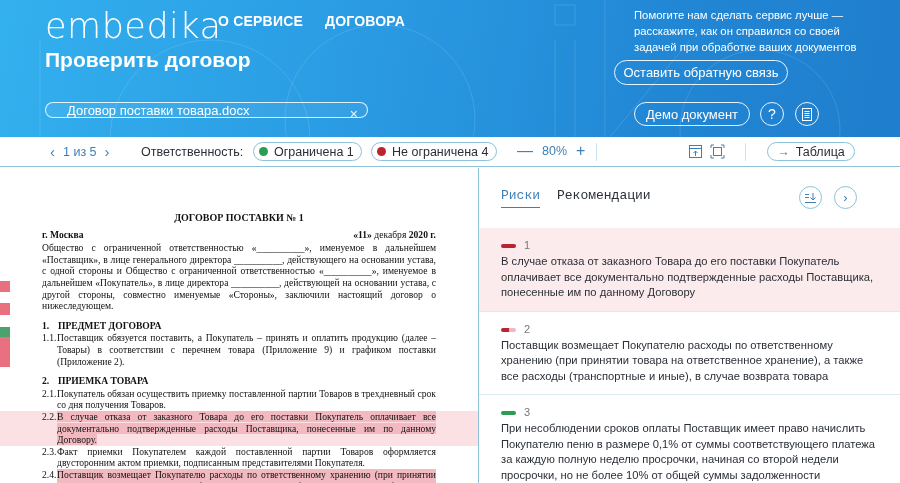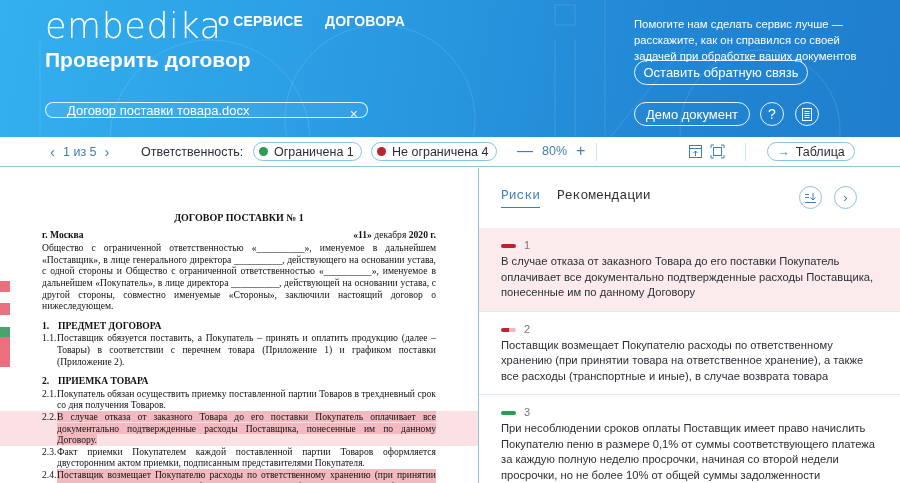--- a/index.html
+++ b/index.html
@@ -17,26 +17,26 @@
   .nav { position: absolute; top: 13px; left: 218px; display: flex; gap: 22px; }
   .nav a { color: #fff; font-size: 14px; font-weight: bold; text-decoration: none; letter-spacing: 0.2px; }
   .page-title { position: absolute; left: 45px; top: 48px; color: #fff; font-size: 21px; font-weight: bold; }
   .file-pill {
     position: absolute; left: 45px; top: 102px; width: 323px; height: 16px;
     border: 1px solid rgba(255,255,255,0.85); border-radius: 12px;
     background: rgba(255,255,255,0.06);
     display: flex; align-items: center; padding-left: 21px; color: #fff; font-size: 13px;
   }
   .file-pill .close { position: absolute; right: 9px; top: 3px; font-size: 14px; color: #fff; opacity: 0.9; cursor: pointer; }
-  .promo { position: absolute; left: 634px; top: 16px; width: 240px; color: #fff; font-size: 11.3px; line-height: 16px; }
+  .promo { position: absolute; left: 634px; top: 7px; width: 240px; color: #fff; font-size: 11.3px; line-height: 16px; }
   .btn-outline {
     position: absolute; border: 1px solid rgba(255,255,255,0.9); border-radius: 14px; color: #fff;
     font-size: 13px; display: flex; align-items: center; justify-content: center; background: transparent; cursor: pointer;
   }
-  .btn-feedback { left: 634px; top: 60px; width: 174px; height: 25px; }
+  .btn-feedback { left: 614px; top: 60px; width: 174px; height: 25px; }
   .btn-demo { left: 634px; top: 102px; width: 116px; height: 24px; }
   .circle-btn { position: absolute; width: 24px; height: 24px; border: 1px solid rgba(255,255,255,0.9); border-radius: 50%; color: #fff; display: flex; align-items: center; justify-content: center; font-size: 14px; cursor: pointer; }
   .help-btn { left: 760px; top: 102px; }
   .doc-btn { left: 795px; top: 102px; }
 
   
   .toolbar { position: absolute; left: 0; top: 137px; width: 900px; height: 30px; background: #fff; border-bottom: 1px solid #8fc4d8; display: flex; align-items: center; font-size: 12.5px; color: #2a2f36; }
   .tb-nav { position: absolute; left: 50px; top: 6px; display: flex; align-items: center; gap: 8px; color: #3f7fb4; }
   .tb-nav .arrow { font-size: 15px; color: #3f7fb4; cursor: pointer; }
   .tb-label { position: absolute; left: 141px; top: 8px; }
@@ -181,21 +181,21 @@
     <div class="title">ДОГОВОР ПОСТАВКИ № 1</div>
     <div class="cityline">
       <span>г. Москва</span>
       <span class="date"><b>«11»</b><span> декабря </span><b>2020 г.</b></span>
     </div>
     <p>Общество с ограниченной ответственностью «__________», именуемое в дальнейшем «Поставщик», в лице генерального директора __________, действующего на основании устава, с одной стороны и Общество с ограниченной ответственностью «__________», именуемое в дальнейшем «Покупатель», в лице директора __________, действующей на основании устава, с другой стороны, совместно именуемые «Стороны», заключили настоящий договор о нижеследующем.</p>
 
     <div class="section"><span class="num">1.</span><span>ПРЕДМЕТ ДОГОВОРА</span></div>
     <div class="item">
         <span class="num">1.1.</span>
-        <span class="txt">Поставщик обязуется поставить, а Покупатель – принять и оплатить продукцию (далее – Товары) в соответствии с перечнем товара (Приложение 1) и графиком поставки (Приложение 2).</span>
+        <span class="txt">Поставщик обязуется поставить, а Покупатель – принять и оплатить продукцию (далее – Товары) в соответствии с перечнем товара (Приложение 9) и графиком поставки (Приложение 2).</span>
       </div>
 
     <div class="section"><span class="num">2.</span><span>ПРИЕМКА ТОВАРА</span></div>
     <div class="item">
         <span class="num">2.1.</span>
         <span class="txt">Покупатель обязан осуществить приемку поставленной партии Товаров в трехдневный срок со дня получения Товаров.</span>
       </div>
     <div class="item row-red">
         <span class="num">2.2.</span>
         <span class="txt"><span class="hl-red">В случае отказа от заказного Товара до его поставки Покупатель оплачивает все документально подтвержденные расходы Поставщика, понесенные им по данному Договору.</span></span>

